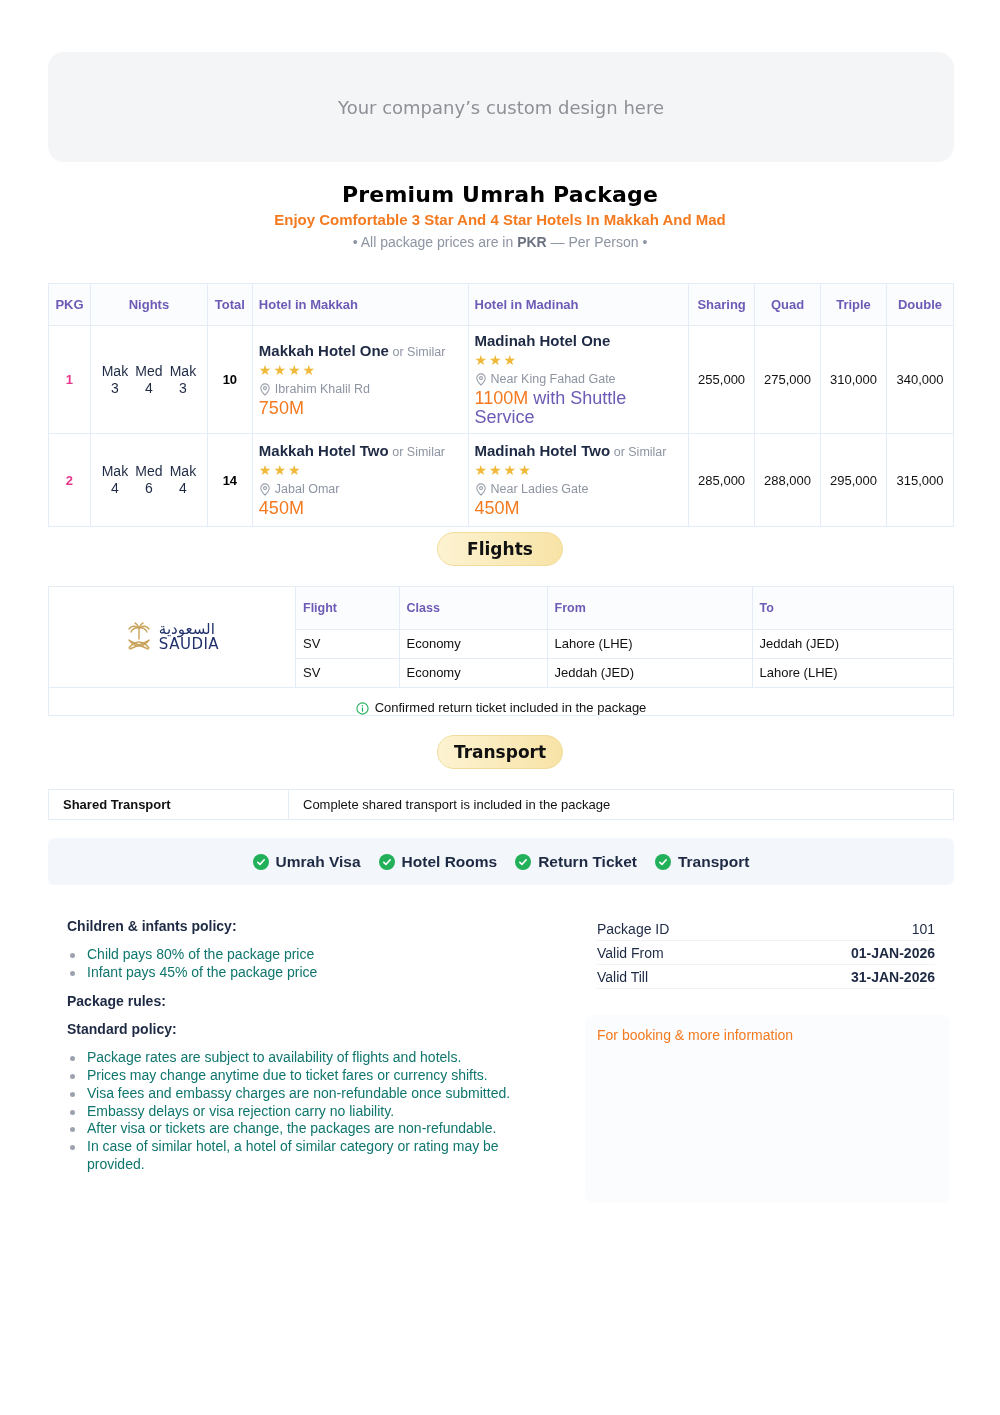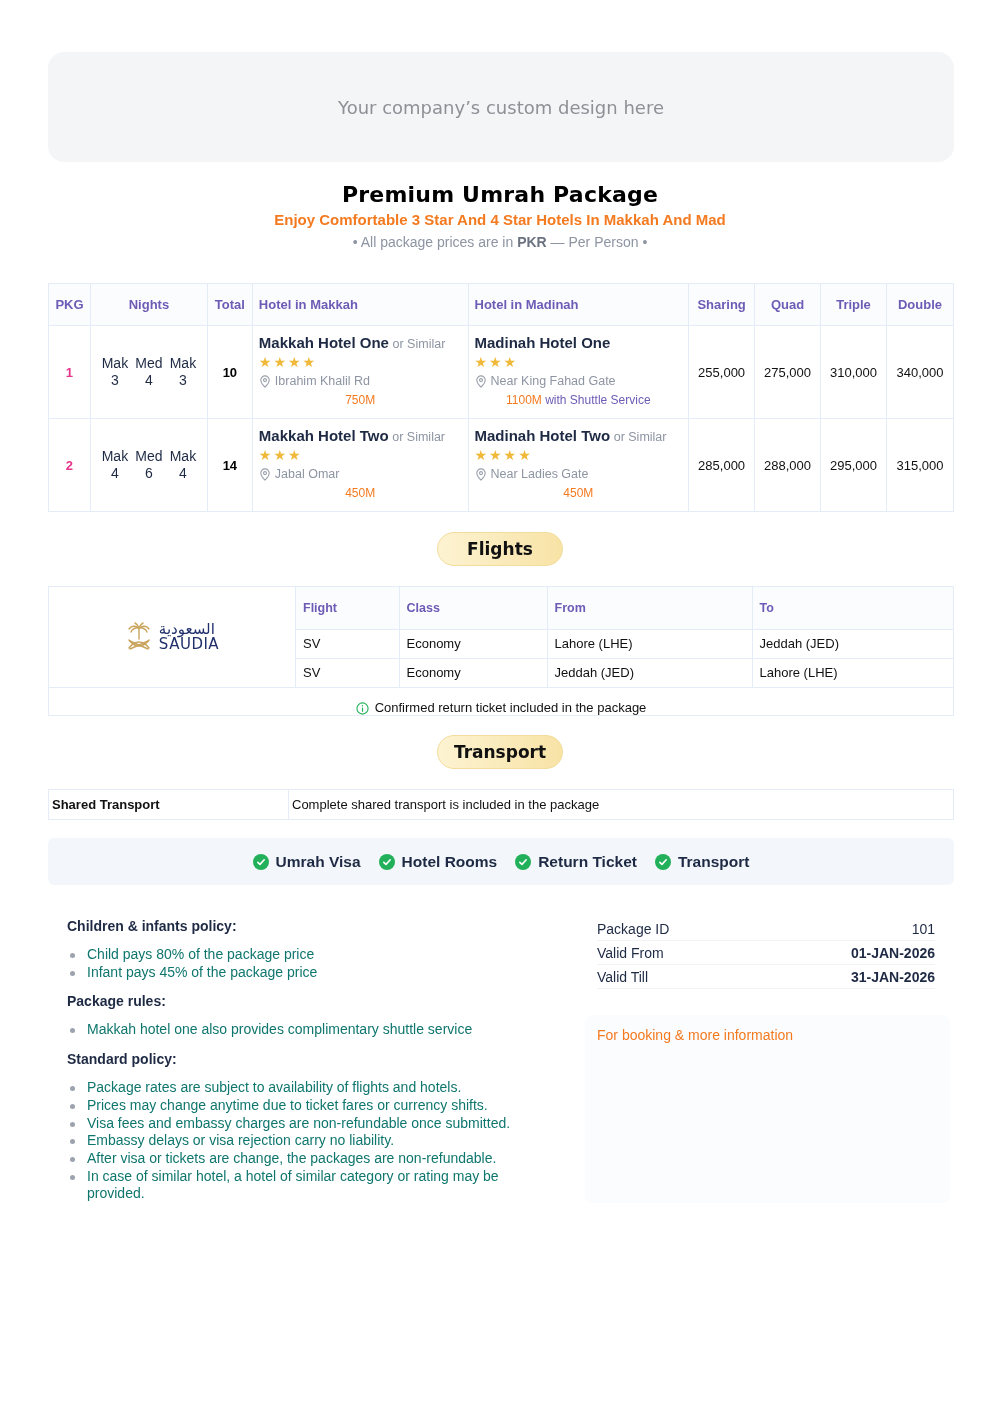--- a/index.html
+++ b/index.html
@@ -28,21 +28,21 @@
   .pkg-table td { height: 93px; vertical-align: middle; text-align: center; }
   .pkg-table .th-left { text-align: left; padding-left: 6px; }
   .pkg-num { color: #e6358b; font-weight: bold; }
   .nights { display: inline-grid; grid-template-columns: repeat(3, 34px); text-align: center; font-size: 14px; color: #1e2a44; line-height: 17px; }
   .total { font-weight: bold; color: #000; }
   .hotel-cell { text-align: left !important; padding: 6px 6px; }
   .hotel-name { font-size: 15px; font-weight: bold; color: #1e2a44; }
   .or-similar { font-size: 12.5px; color: #8d94a2; font-weight: normal; }
   .stars { color: #f0b93a; font-size: 14px; letter-spacing: 2px; line-height: 20px; margin-top: 1px; }
   .loc { color: #8d94a2; font-size: 12.5px; display: flex; align-items: center; gap: 4px; line-height: 19px; }
-  .dist { color: #f47a20; font-size: 12px; line-height: 19px; text-align: center; }
+  .dist { color: #f47a20; font-size: 18px; line-height: 19px; }
   .shuttle { color: #6d5bb5; }
   .price { font-size: 13px; color: #111; }
 
   .pill {
     position: absolute; left: 50%; transform: translateX(-50%);
     height: 34px; padding: 0 18px; border-radius: 17px;
     background: linear-gradient(90deg, #fdf3d2, #f8e3a6);
     border: 1.5px solid #f3dd9c;
     display: flex; align-items: center; justify-content: center;
     font-family: "DejaVu Sans", sans-serif; font-weight: bold; font-size: 17px; color: #111;
@@ -58,21 +58,21 @@
   .flight-table { position: absolute; left: 247px; top: 0; width: 657px; font-size: 13px; }
   .flight-table th, .flight-table td { border: 1.5px solid #e3ecf7; text-align: left; padding-left: 7px; }
   .flight-table th { height: 42px; color: #6d5bb5; font-weight: bold; font-size: 12.5px; background: #fbfcfe; }
   .flight-table td { height: 29px; color: #111; }
   .flight-table tr th:first-child, .flight-table tr td:first-child { border-left: none; }
   .flight-table tr:first-child th { border-top: none; }
   .flight-table th:last-child, .flight-table td:last-child { border-right: none; }
   .flight-note { position: absolute; left: 0; top: 100px; width: 904px; height: 28px; border-top: 1.5px solid #e3ecf7; display: flex; align-items: flex-end; justify-content: center; gap: 6px; font-size: 13px; color: #111; }
 
   .transport-table { position: absolute; left: 48px; top: 789px; width: 906px; font-size: 13px; }
-  .transport-table td { border: 1.5px solid #e3ecf7; height: 30px; padding-left: 3px; color: #111; }
+  .transport-table td { border: 1.5px solid #e3ecf7; height: 30px; padding-left: 14px; color: #111; }
   .transport-table td:first-child { width: 240px; font-weight: bold; }
 
   .inclusions { position: absolute; left: 48px; top: 838px; width: 906px; height: 47px; background: #f3f7fb; border-radius: 6px; display: flex; align-items: center; justify-content: center; gap: 18px; }
   .incl-item { display: flex; align-items: center; gap: 7px; font-size: 15.5px; font-weight: bold; color: #1e2a44; }
 
   .policies { position: absolute; left: 67px; top: 918px; width: 480px; }
   .pol-heading { font-weight: bold; font-size: 14px; color: #1e2a44; margin-bottom: 12px; }
   .pol-list { list-style: none; margin-bottom: 12px; }
   .pol-list li { position: relative; padding-left: 20px; font-size: 14px; color: #0f766e; line-height: 17.7px; }
   .pol-list li::before { content: ""; position: absolute; left: 3px; top: 7px; width: 5px; height: 5px; border-radius: 50%; background: #9ca3af; }
@@ -314,23 +314,20 @@
   </div>
 </div>
 
 <div class="policies">
   <div class="pol-heading">Children &amp; infants policy:</div>
   <ul class="pol-list">
     <li>Child pays 80% of the package price</li>
     <li>Infant pays 45% of the package price</li>
   </ul>
   <div class="pol-heading">Package rules:</div>
-  <ul class="pol-list">
-    <li>Makkah hotel one also provides complimentary shuttle service</li>
-  </ul>
   <div class="pol-heading">Standard policy:</div>
   <ul class="pol-list">
     <li>Package rates are subject to availability of flights and hotels.</li>
     <li>Prices may change anytime due to ticket fares or currency shifts.</li>
     <li>Visa fees and embassy charges are non-refundable once submitted.</li>
     <li>Embassy delays or visa rejection carry no liability.</li>
     <li>After visa or tickets are change, the packages are non-refundable.</li>
     <li>In case of similar hotel, a hotel of similar category or rating may be provided.</li>
   </ul>
 </div>

